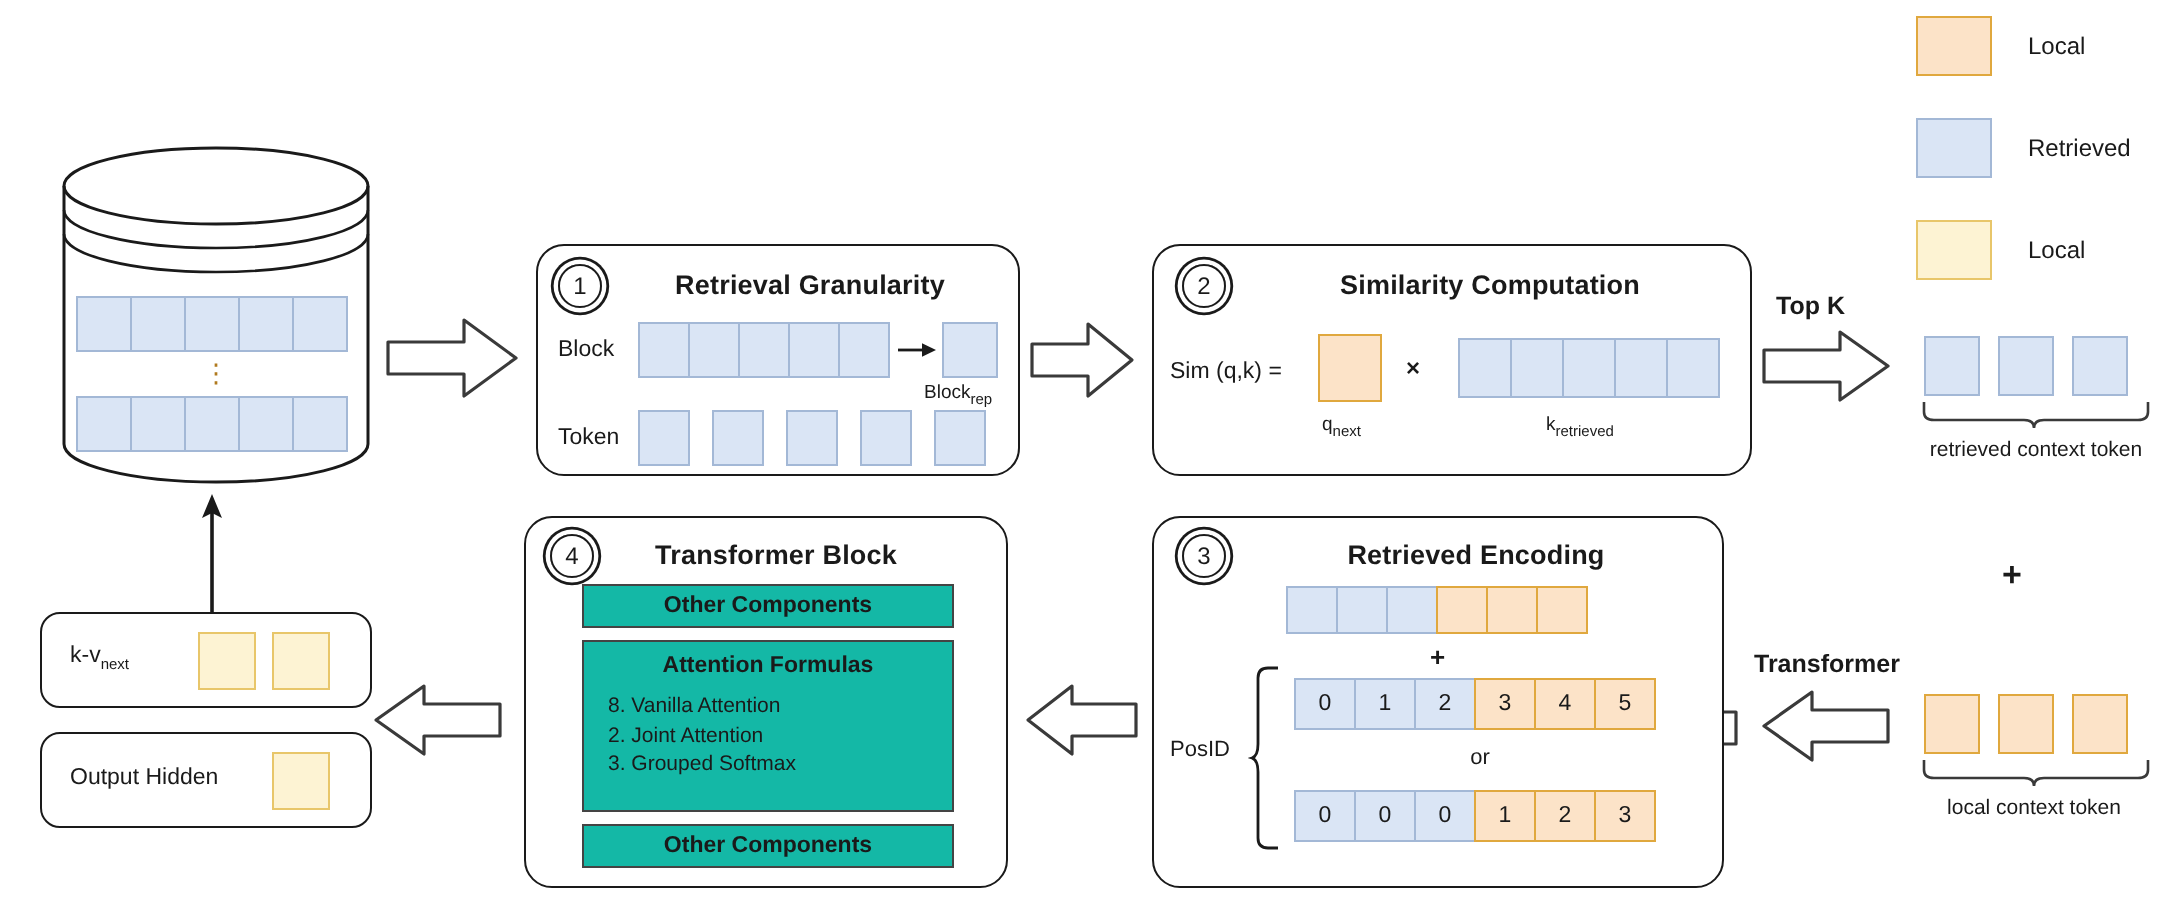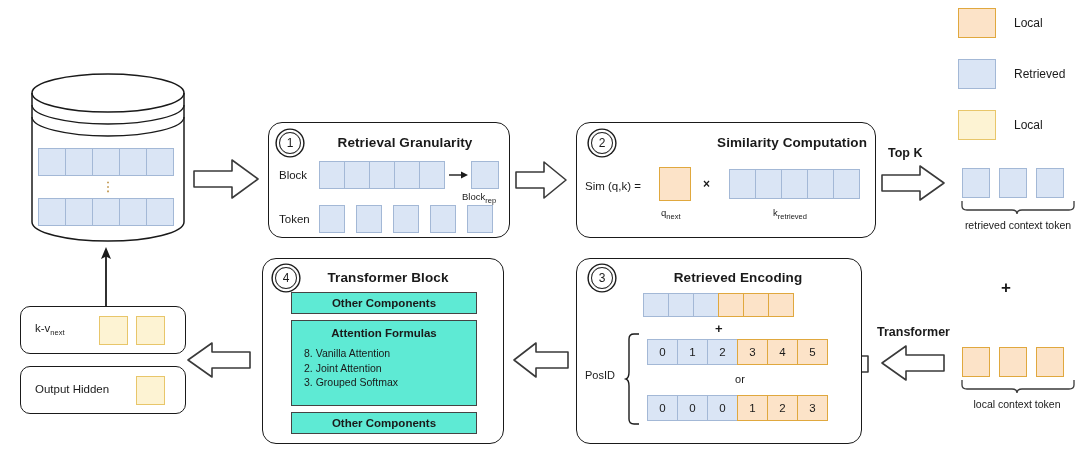--- a/index.html
+++ b/index.html
@@ -16,21 +16,21 @@
   .panel-title{font-weight:bold;font-size:13.5px;text-align:center;letter-spacing:.1px;}
   .numcircle{box-sizing:border-box;width:22px;height:22px;border-radius:50%;border:1.4px solid #1a1a1a;
     display:flex;align-items:center;justify-content:center;font-size:12px;font-weight:normal;
     box-shadow:0 0 0 2.2px #fff,0 0 0 3.6px #1a1a1a;}
   .lbl{font-size:11.5px;}
   .lbl-sm{font-size:9.5px;}
   .bold{font-weight:bold;}
   svg{display:block;overflow:visible;}
   .row{display:flex;}
   .numcell{display:flex;align-items:center;justify-content:center;font-size:11.5px;}
-  .innerbox{box-sizing:border-box;border:1.3px solid #444;background:#5eead4;}
+  .innerbox{box-sizing:border-box;border:1.3px solid #444;background:#14b8a6;}
   .legend-label{font-size:12px;}
 </style>
 </head>
 <body>
 
 <div id="stage">
 
   <div class="abs" style="left:958px;top:8px;">
     <div style="display:flex;align-items:center;margin-bottom:21px;">
       <div class="cell orange" style="width:38px;height:30px;"></div>
@@ -117,21 +117,21 @@
   </div>
 
   <div class="abs" style="left:514px;top:160px;">
     <svg width="54" height="40" viewBox="0 0 54 40">
       <path d="M2 12 L30 12 L30 2 L52 20 L30 38 L30 28 L2 28 Z" fill="#fff" stroke="#3a3a3a" stroke-width="1.6" stroke-linejoin="round"></path>
     </svg>
   </div>
 
   <div class="abs panel" style="left:576px;top:122px;width:300px;height:116px;">
     <div class="abs numcircle" style="left:14px;top:9px;">2</div>
-    <div class="abs panel-title" style="left:46px;top:12px;width:244px;text-align:right;">Similarity Computation</div>
+    <div class="abs panel-title" style="left:46px;top:12px;width:244px;">Similarity Computation</div>
 
     <div class="abs lbl" style="left:8px;top:57px;">Sim (q,k) =</div>
     <div class="abs cell orange" style="left:82px;top:44px;width:32px;height:34px;"></div>
     <div class="abs lbl-sm" style="left:84px;top:84px;"><span>q</span><sub style="font-size:7.5px;">next</sub></div>
 
     <div class="abs bold" style="left:126px;top:54px;font-size:12px;">×</div>
 
     <div class="abs row" style="left:152px;top:46px;">
       <div class="cell blue" style="width:27px;height:30px;"></div>
       <div class="cell blue" style="width:27px;height:30px;margin-left:-1px;"></div>

